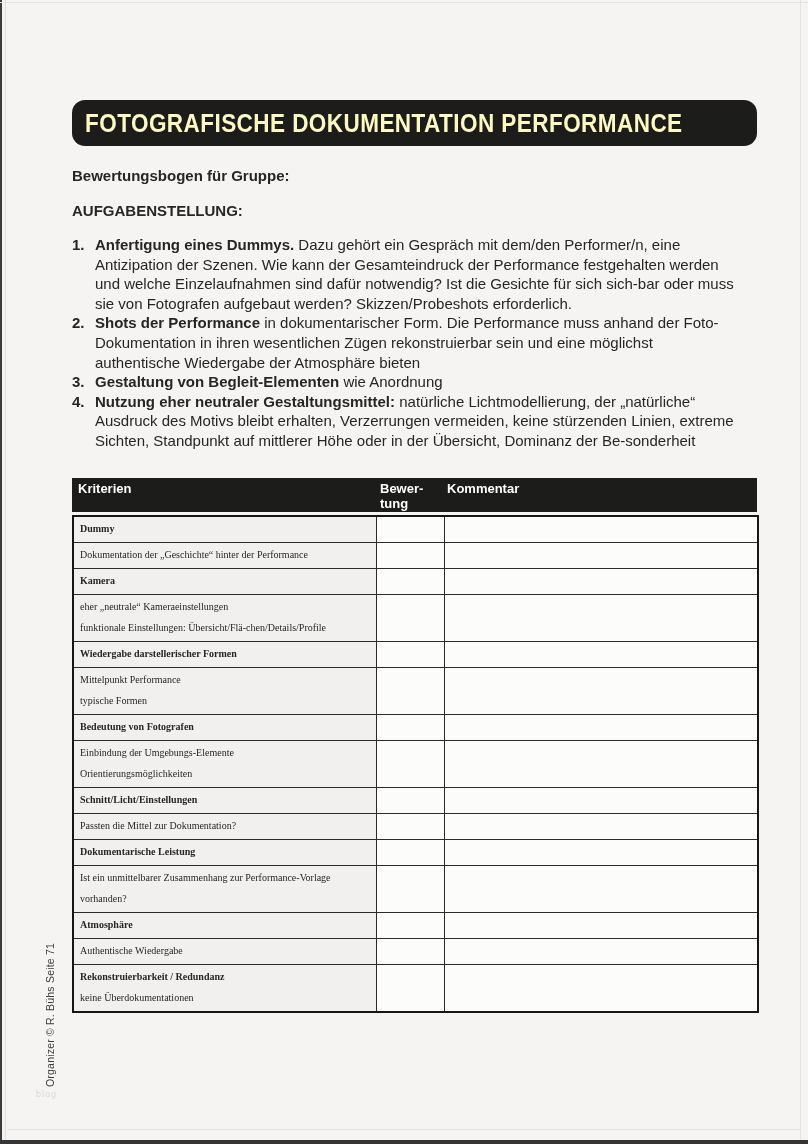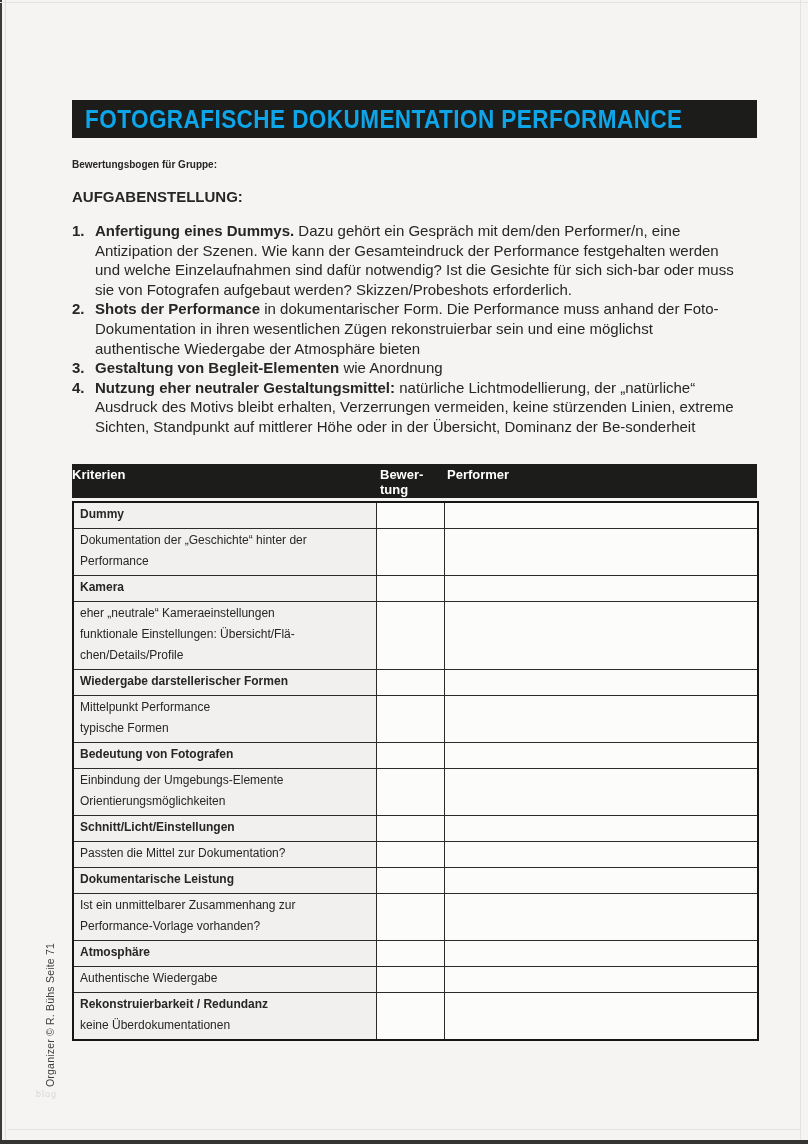--- a/index.html
+++ b/index.html
@@ -13,50 +13,50 @@
   .edge-left{position:absolute;left:0;top:0;width:2px;height:100%;background:#3a3a3a;}
   .edge-left2{position:absolute;left:5px;top:0;width:1px;height:100%;background:#e0dfdd;}
   .edge-top{position:absolute;left:0;top:2px;width:100%;height:1px;background:#e4e3e1;}
   .edge-bottom{position:absolute;left:0;bottom:0;width:100%;height:4px;background:#343434;}
   .edge-bottom2{position:absolute;left:8px;bottom:14px;width:792px;height:1px;background:#e2e1df;}
   .edge-right{position:absolute;right:7px;top:0;width:1px;height:100%;background:#e4e3e1;}
 
   .content{position:absolute;left:72px;top:100px;width:685px;}
 
   .title-bar{
-    height:38px;background:#1c1c1b;color:#0ea5e9;
-    display:flex;align-items:center;overflow:hidden;
+    height:46px;background:#1c1c1b;color:#fef9c3;
+    display:flex;align-items:center;overflow:hidden;border-radius:13px;
   }
   .title-bar span{
     display:inline-block;margin-left:13px;
     font-size:25px;font-weight:bold;letter-spacing:.5px;white-space:nowrap;
     transform:scaleX(.9);transform-origin:left center;
   }
-  .subtitle{margin:21px 0 0;font-size:10px;font-weight:bold;}
+  .subtitle{margin:21px 0 0;font-size:15px;font-weight:bold;}
   .heading{margin:18px 0 16px;font-size:15px;font-weight:bold;}
 
   .task{display:flex;font-size:15px;line-height:19.6px;}
   .task .num{flex:none;width:23px;font-weight:bold;}
   .task .li-body{width:640px;}
   .task .lead{font-weight:bold;text-align:center;}
 
   
   .thead{
     display:flex;margin-top:27px;background:#1c1c1b;color:#fff;
     font-weight:bold;font-size:13px;line-height:15px;height:34px;
     box-sizing:border-box;padding-top:3px;
   }
-  .thead .h1{width:303px;box-sizing:border-box;}
+  .thead .h1{width:303px;box-sizing:border-box;padding-left:6px;}
   .thead .h2{width:68px;box-sizing:border-box;padding-left:5px;}
   .thead .h3{width:314px;box-sizing:border-box;padding-left:4px;}
 
   table.criteria{
     margin-top:3px;width:685px;table-layout:fixed;
     border-collapse:collapse;border:2px solid #161616;
-    font-size:12px;line-height:21px;
+    font-size:10px;line-height:21px;font-family:Liberation Serif, serif;
   }
   table.criteria td{
     border:1px solid #2b2b2b;vertical-align:top;
     padding:1px 6px 3px;box-sizing:border-box;
   }
   td.col-krit{background:#f1f0ee;}
   td.col-bew,td.col-kom{background:#fcfcfb;}
   .row-section td.col-krit{font-weight:bold;}
   td.col-krit div.b{font-weight:bold;}
 
@@ -106,21 +106,21 @@
       </div>
       <div class="task">
         <span class="num">4.</span>
         <div class="li-body"><span class="lead">Nutzung eher neutraler Gestaltungsmittel:</span><span> natürliche Lichtmodellierung, der „natürliche“ Ausdruck des Motivs bleibt erhalten, Verzerrungen vermeiden, keine stürzenden Linien, extreme Sichten, Standpunkt auf mittlerer Höhe oder in der Übersicht, Dominanz der Be-sonderheit</span></div>
       </div>
     </div>
 
     <div class="thead">
       <div class="h1">Kriterien</div>
       <div class="h2">Bewer-tung</div>
-      <div class="h3">Performer</div>
+      <div class="h3">Kommentar</div>
     </div>
 
     <table class="criteria">
       <colgroup>
         <col style="width:303px">
         <col style="width:68px">
         <col style="width:314px">
       </colgroup>
       <tbody>
           <tr class="row-section">

